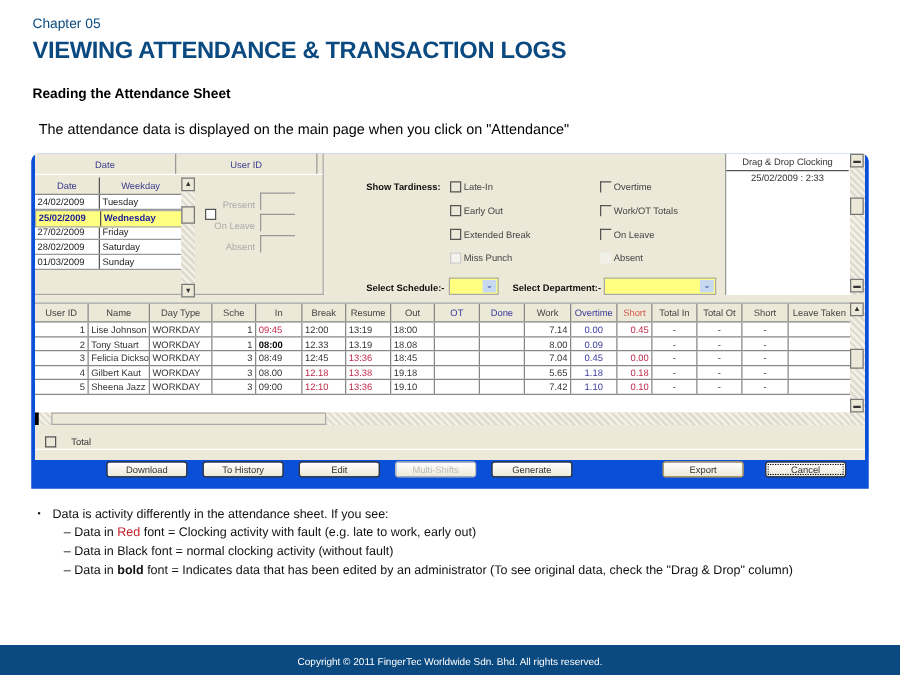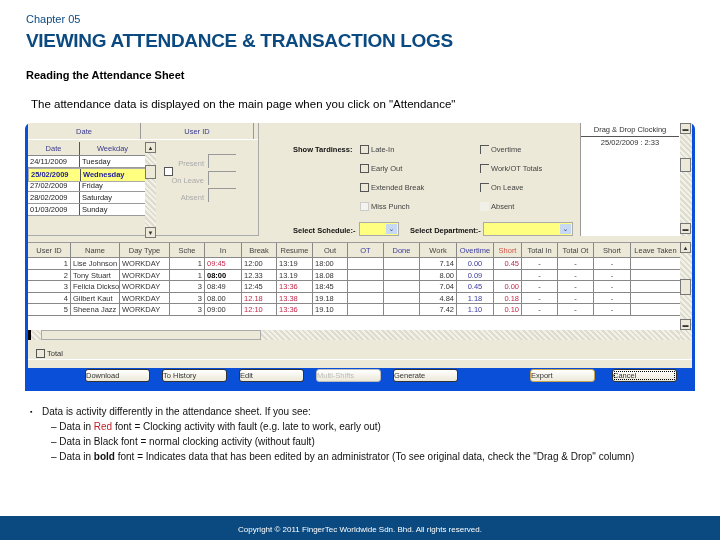--- a/index.html
+++ b/index.html
@@ -53,24 +53,24 @@
 .grid{position:absolute;left:0;top:119px;width:664px;height:88px;background:#fff;border-top:1px solid #999;overflow:hidden}
 .grow{display:flex;height:11.5px;border-bottom:1px solid #888}
 .ghead{height:15px;background:#ece9d8;border-bottom:1px solid #888}
 .grow div{border-right:1px solid #888;line-height:11px;padding:0 2px;white-space:nowrap;overflow:hidden;color:#333}
 .ghead div{line-height:15px;text-align:center;color:#444}
 .r{text-align:right}.c{text-align:center}
 .red{color:#c0284a!important}.blue{color:#3a3aa0!important}.b{font-weight:bold;color:#000!important}
 .hscroll{position:absolute;left:0;top:207px;width:652px;height:10px;background:repeating-linear-gradient(45deg,#f3f1e6 0 2px,#dedbd0 2px 4px);border-left:3px solid #000}
 .hthumb{position:absolute;left:10px;top:0;width:220px;height:10px;background:#ece9d8;border:1px solid #aaa}
 .vscroll{position:absolute;left:652px;top:119px;width:12px;height:98px;background:repeating-linear-gradient(45deg,#f3f1e6 0 2px,#dedbd0 2px 4px)}
-.total{position:absolute;left:8px;top:226px;display:flex;align-items:center;gap:2px}
+.total{position:absolute;left:8px;top:226px;display:flex;align-items:center;gap:12px}
 .total i{width:9px;height:9px;border:1px solid #555;display:inline-block}
 .btnbar{position:absolute;left:0;top:236px;width:664px;border-top:1px solid #fff}
-.btn{position:absolute;top:9px;height:13px;width:65px;border:1px solid #333;border-radius:3px;background:linear-gradient(#fff,#ece9d8);line-height:11px;color:#333;font-size:7.5px}
+.btn{position:absolute;top:9px;height:13px;width:65px;border:1px solid #333;border-radius:3px;background:linear-gradient(#fff,#ece9d8);text-align:center;line-height:11px;color:#333;font-size:7.5px}
 .btn.dis{color:#bbb;border-color:#bbb}
 .btn.focus{outline:1px dotted #000;outline-offset:-3px}
 .btn.export{border-color:#c9a24a}
 
 .bullets{position:absolute;left:30px;top:404px;font-size:10px;color:#111;line-height:15px}
 .bullets .l1{position:relative;padding-left:12px}
 .bullets .l1:before{content:"▪";position:absolute;left:0;font-size:7px}
 .bullets .l2{padding-left:29px;text-indent:-8px;width:660px}
 .redtxt{color:#c0202a}
 .footer{position:absolute;left:0;top:516px;width:720px;height:24px;background:#0b4a80;color:#fff;font-size:8px;text-align:center;line-height:27px}
@@ -90,21 +90,21 @@
       <div class="dtabs">
         <div class="dtab">Date</div>
         <div class="dtab">User ID</div>
       </div>
       <div class="dtable">
         <div class="dhead">
           <div class="c1">Date</div>
           <div class="c2">Weekday</div>
         </div>
         <div class="drow">
-            <div class="c1">24/11/2009</div>
+            <div class="c1">24/02/2009</div>
             <div class="c2">Tuesday</div>
           </div>
         <div class="drow sel">
             <div class="c1">25/02/2009</div>
             <div class="c2">Wednesday</div>
           </div>
         <div class="drow">
             <div class="c1">26/02/2009</div>
             <div class="c2">Thursday</div>
           </div>
@@ -276,21 +276,21 @@
         <div style="width:43px" class="r">4</div>
         <div style="width:49px">Gilbert Kaut</div>
         <div style="width:50px">WORKDAY</div>
         <div style="width:35px" class="r">3</div>
         <div style="width:37px">08.00</div>
         <div style="width:35px" class="red">12.18</div>
         <div style="width:36px" class="red">13.38</div>
         <div style="width:35px">19.18</div>
         <div style="width:36px"></div>
         <div style="width:36px"></div>
-        <div style="width:37px" class="r">4.84</div>
+        <div style="width:37px" class="r">5.65</div>
         <div style="width:37px" class="c blue">1.18</div>
         <div style="width:28px" class="r red">0.18</div>
         <div style="width:36px" class="c">-</div>
         <div style="width:36px" class="c">-</div>
         <div style="width:37px" class="c">-</div>
         <div style="width:50px"></div>
       </div>
 
       <div class="grow">
         <div style="width:43px" class="r">5</div>

